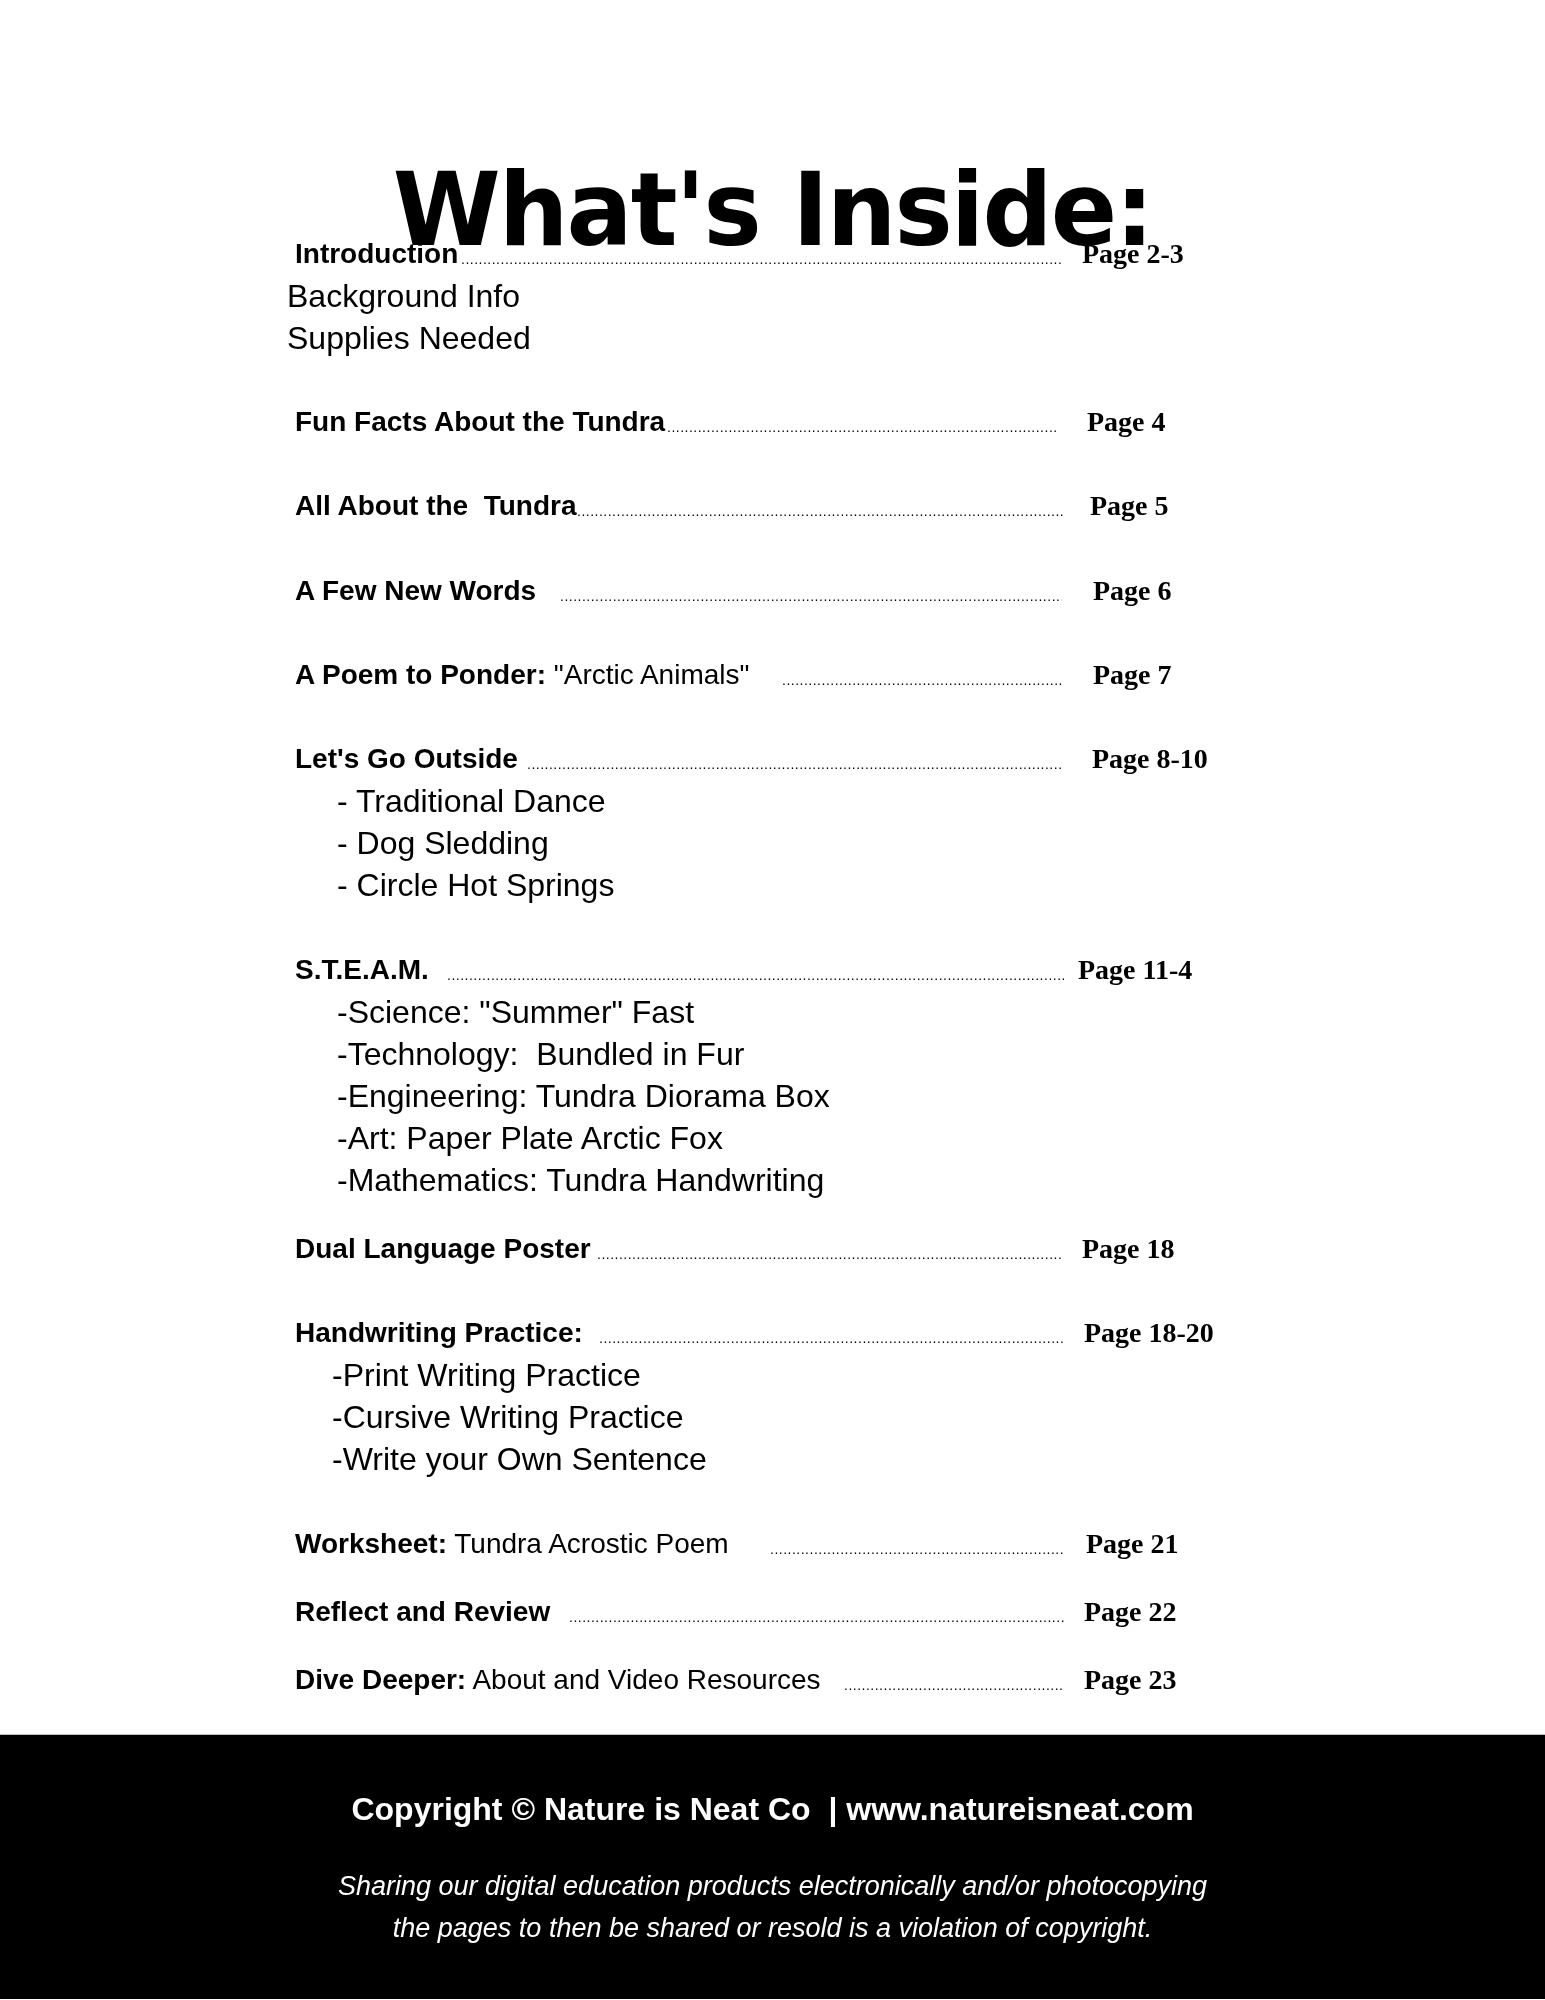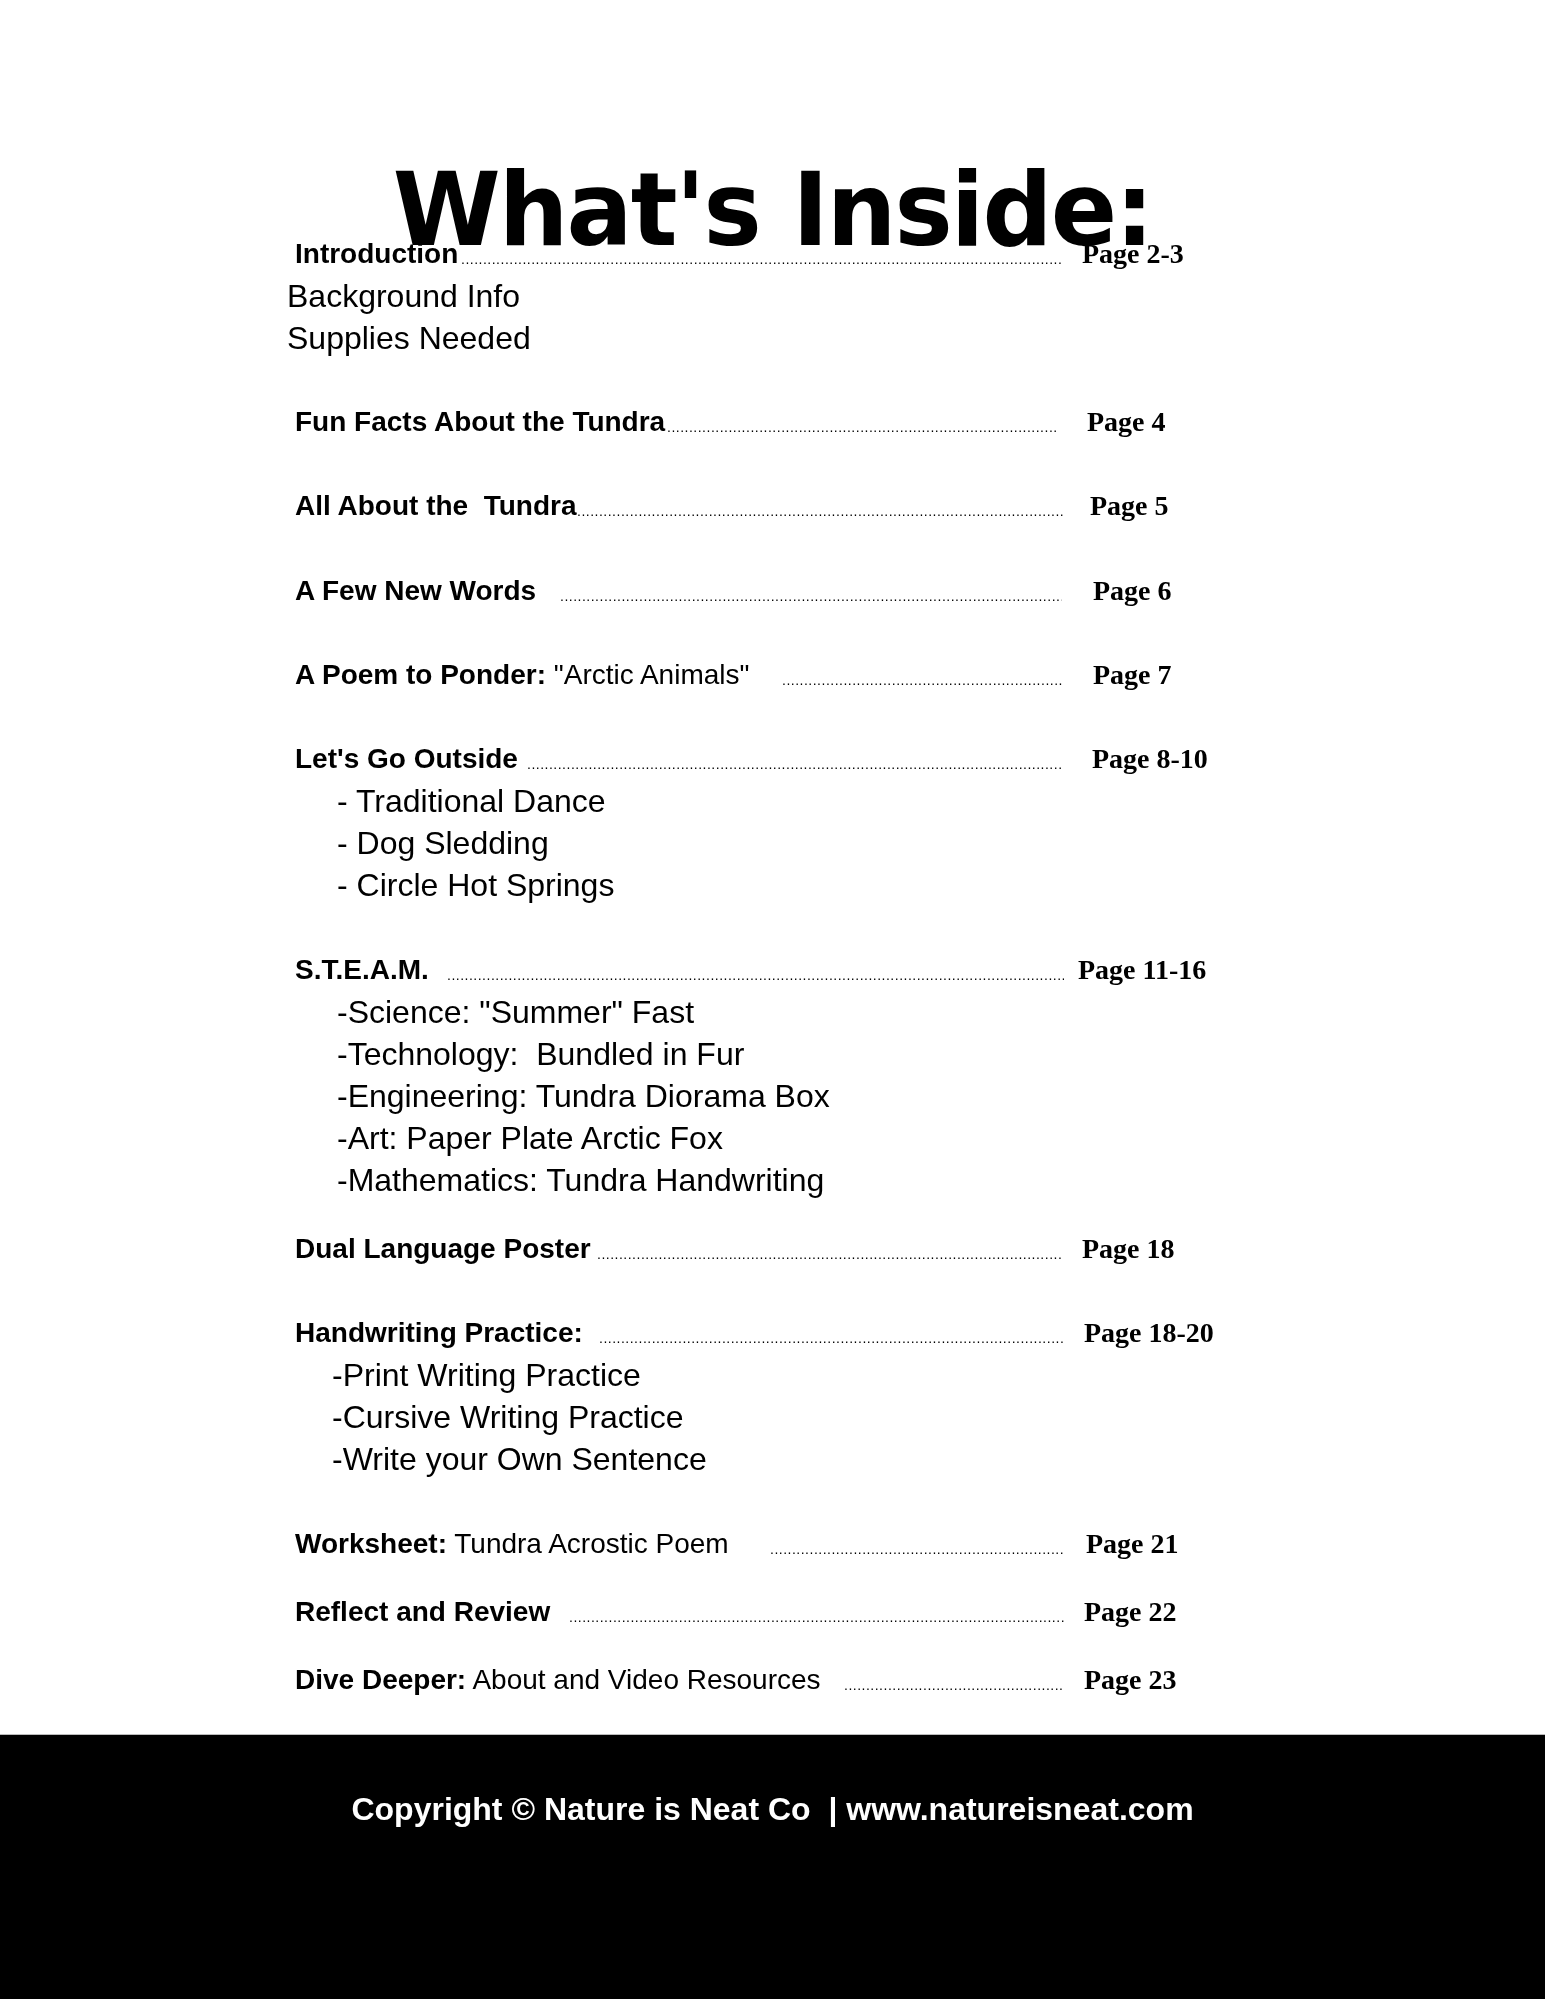--- a/index.html
+++ b/index.html
@@ -147,21 +147,21 @@
     <span class="dots" style="left:240px;width:535px">........................................................................................................................................................................................................</span>
     <span class="page" style="left:805px">Page 8-10</span>
   </div>
   <div class="sub" style="left:50px;top:780px">- Traditional Dance</div>
   <div class="sub" style="left:50px;top:822px">- Dog Sledding</div>
   <div class="sub" style="left:50px;top:864px">- Circle Hot Springs</div>
 
   <div class="entry" style="top:949px">
     <span class="label"><b>S.T.E.A.M.</b><span></span></span>
     <span class="dots" style="left:160px;width:617px">........................................................................................................................................................................................................</span>
-    <span class="page" style="left:791px">Page 11-16</span>
+    <span class="page" style="left:791px">Page 11-4</span>
   </div>
   <div class="sub" style="left:50px;top:991px">-Science: "Summer" Fast</div>
   <div class="sub" style="left:50px;top:1033px;white-space:pre">-Technology:  Bundled in Fur</div>
   <div class="sub" style="left:50px;top:1075px">-Engineering: Tundra Diorama Box</div>
   <div class="sub" style="left:50px;top:1117px">-Art: Paper Plate Arctic Fox</div>
   <div class="sub" style="left:50px;top:1159px">-Mathematics: Tundra Handwriting</div>
 
   <div class="entry" style="top:1228px">
     <span class="label"><b>Dual Language Poster</b><span></span></span>
     <span class="dots" style="left:310px;width:465px">........................................................................................................................................................................................................</span>
@@ -191,13 +191,17 @@
 
   <div class="entry" style="top:1659px">
     <span class="label"><b>Dive Deeper:</b><span> About and Video Resources</span></span>
     <span class="dots" style="left:557px;width:220px">........................................................................................................................................................................................................</span>
     <span class="page" style="left:797px">Page 23</span>
   </div>
 </div>
 
 <div class="footer">
   <div class="copyright" style="white-space:pre">Copyright © Nature is Neat Co  | www.natureisneat.com</div>
+  <div class="notice">
+    <span>Sharing our digital education products electronically and/or photocopying</span>
+    <span>the pages to then be shared or resold is a violation of copyright.</span>
+  </div>
 </div>
 
 </body></html>

